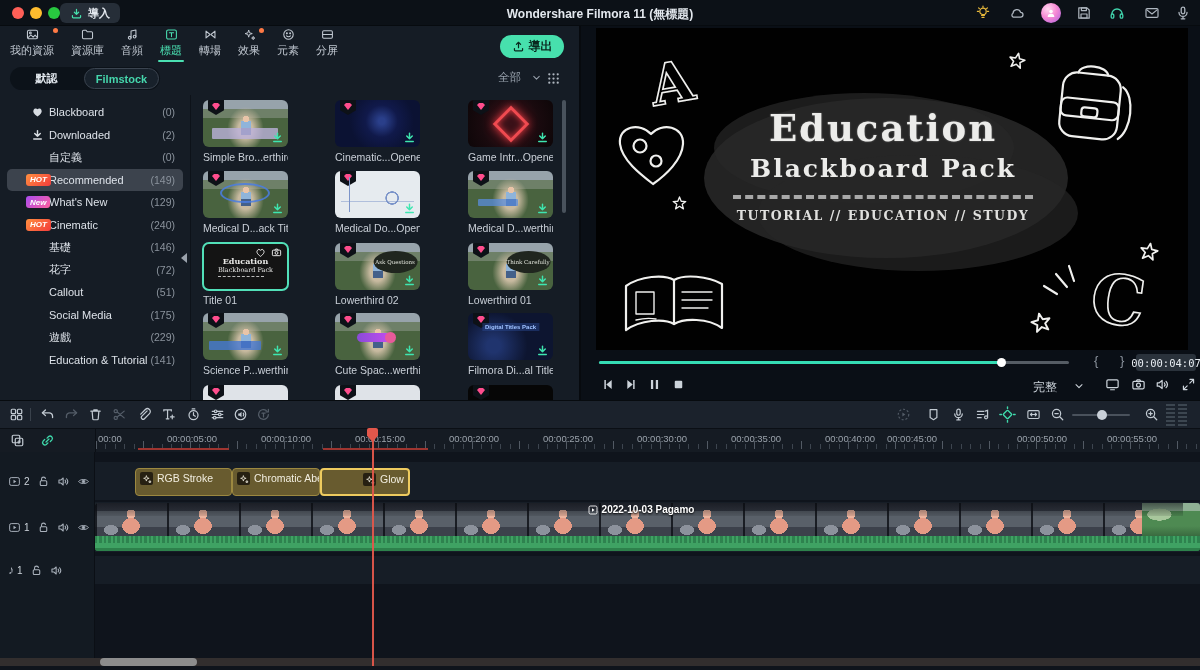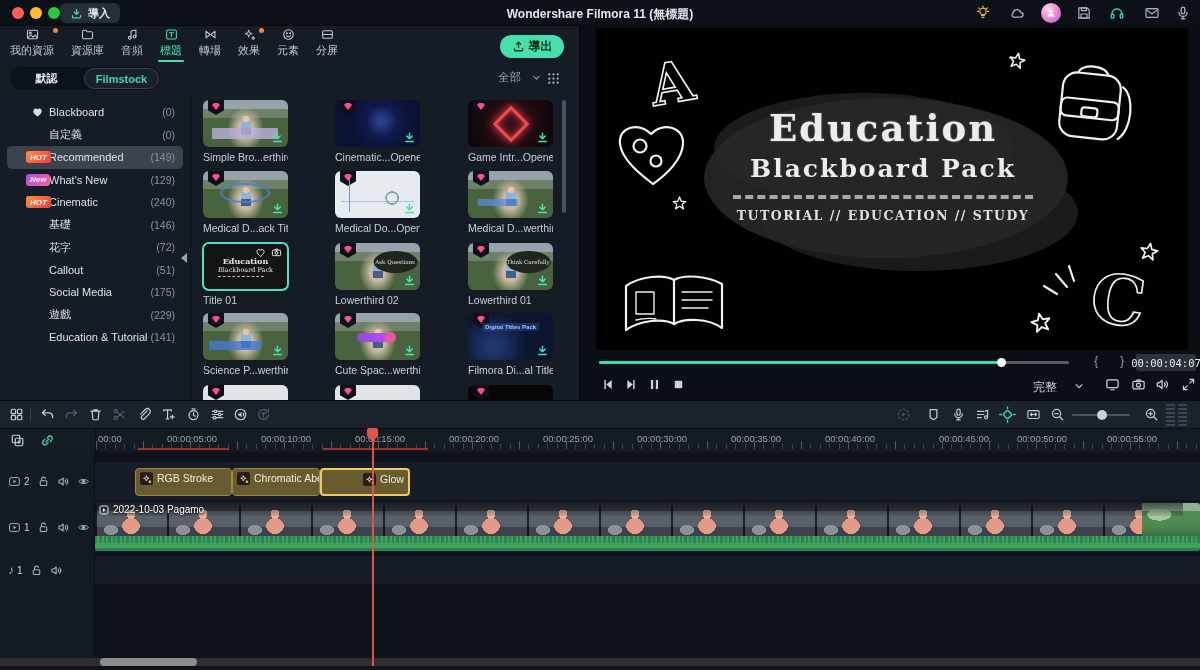--- a/index.html
+++ b/index.html
@@ -154,21 +154,21 @@
      background-size:72px 33px;background-repeat:repeat-x;}
   .clip-strip::after{content:"";position:absolute;inset:0;background:repeating-linear-gradient(90deg,rgba(15,18,24,.85) 0 2px,transparent 2px 72px);}
   .clip-trees{position:absolute;right:0;top:0;width:58px;height:33px;
      background:radial-gradient(ellipse 20px 10px at 30% 35%,#a8c79c 0 60%,transparent 61%),
      linear-gradient(180deg,#8fb093 0 25%,#4e8a52 25% 70%,#3a6b40 100%);}
   .clip-wave{position:absolute;left:0;right:0;bottom:0;height:15px;background:#3fa263;}
   .clip-wave::before{content:"";position:absolute;left:0;right:0;top:0;height:7px;
      background:repeating-linear-gradient(90deg,#2b7d4b 0 2px,#3fa263 2px 4px,#2b7d4b 4px 7px,#3fa263 7px 9px);opacity:.85;}
   .clip-wave::after{content:"";position:absolute;left:0;right:0;bottom:0;height:3px;background:rgba(20,80,40,.4);}
   .clip-name{position:absolute;top:0;left:0;right:17px;height:13px;display:flex;align-items:center;gap:4px;padding-left:4px;
-     background:linear-gradient(180deg,rgba(8,10,14,.55),rgba(8,10,14,.1));font-size:10px;font-weight:normal;color:#fff;text-shadow:0 1px 2px #000;}
+     background:linear-gradient(180deg,rgba(8,10,14,.55),rgba(8,10,14,.1));font-size:10px;font-weight:bold;color:#fff;text-shadow:0 1px 2px #000;justify-content:center;}
   .playbox{width:10px;height:10px;color:#fff;flex:none;}
   .playhead-line{position:absolute;left:372px;top:28px;width:1.5px;height:238px;background:rgba(226,87,75,.95);z-index:30;}
   .playhead-pin{position:absolute;left:367px;top:28px;width:11px;height:14px;background:#e2574b;z-index:31;
      clip-path:polygon(0 0,100% 0,100% 55%,50% 100%,0 55%);border-radius:2px;}
   .hscroll{position:absolute;left:0;top:258px;width:1200px;height:8px;background:#322e2e;}
   .hscroll .thumbh{position:absolute;left:100px;top:0;width:97px;height:8px;border-radius:4px;background:#8d8d8d;}
 </style>
 </head>
 <body>
 
@@ -630,20 +630,27 @@
         <use href="#s-dots9"></use>
       </svg>
 
     <div class="sidebar">
       <div class="sb-item">
         <svg class="ic sb-ic">
             <use href="#s-heart"></use>
           </svg>
         <span class="lbl">Blackboard</span>
           <span class="cnt">(0)</span>
+      </div>
+      <div class="sb-item">
+        <svg class="ic sb-ic">
+            <use href="#s-dl"></use>
+          </svg>
+        <span class="lbl">Downloaded</span>
+          <span class="cnt">(2)</span>
       </div>
       <div class="sb-item">
         <span class="lbl">自定義</span>
           <span class="cnt">(0)</span>
       </div>
       <div class="sb-item sel">
         <span class="badge hot">HOT</span>
         <span class="lbl">Recommended</span>
           <span class="cnt">(149)</span>
       </div>
@@ -990,21 +997,21 @@
       <div class="ruler-strip">
         <div class="ruler-label" style="left:2px;">00:00</div>
         <div class="ruler-label c" style="left:96px;">00:00:05:00</div>
         <div class="ruler-label c" style="left:190px;">00:00:10:00</div>
         <div class="ruler-label c" style="left:284px;">00:00:15:00</div>
         <div class="ruler-label c" style="left:378px;">00:00:20:00</div>
         <div class="ruler-label c" style="left:472px;">00:00:25:00</div>
         <div class="ruler-label c" style="left:566px;">00:00:30:00</div>
         <div class="ruler-label c" style="left:660px;">00:00:35:00</div>
         <div class="ruler-label c" style="left:754px;">00:00:40:00</div>
-        <div class="ruler-label c" style="left:868px;">00:00:45:00</div>
+        <div class="ruler-label c" style="left:816px;">00:00:45:00</div>
         <div class="ruler-label c" style="left:946px;">00:00:50:00</div>
         <div class="ruler-label c" style="left:1036px;">00:00:55:00</div>
 
         <div class="ticks1"></div>
         <div class="ticks2"></div>
         <div class="red-seg" style="left:42px;width:91px;"></div>
         <div class="red-seg" style="left:227px;width:105px;"></div>
       </div>
     </div>
 

